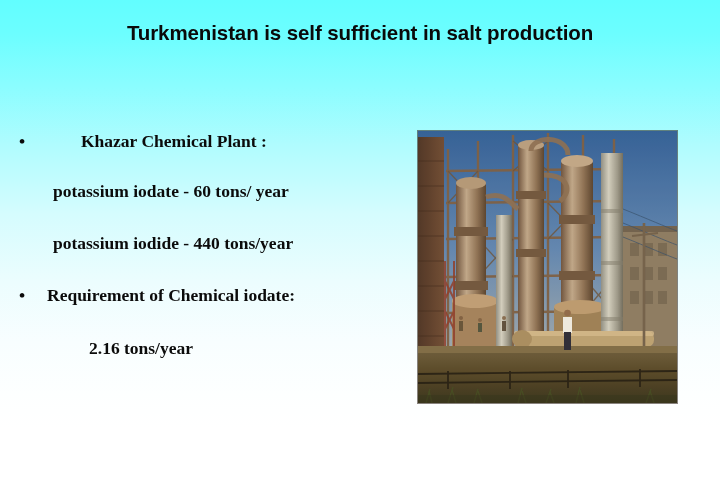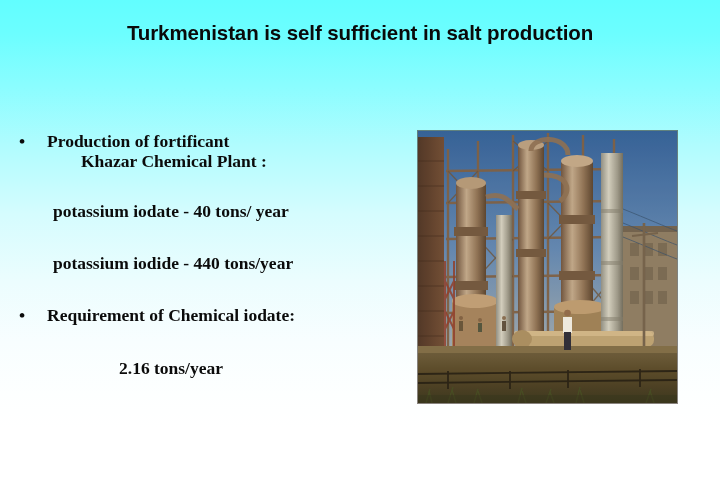--- a/index.html
+++ b/index.html
@@ -73,21 +73,21 @@
   .bullet-row .bullet {
     position: absolute;
     left: 19px;
     top: 0px;
     font-size: 17.5px;
     line-height: 20px;
   }
 
   .indent-1 { padding-left: 81px; }
   .indent-2 { padding-left: 53px; }
-  .indent-3 { padding-left: 119px; }
+  .indent-3 { padding-left: 89px; }
   .gap-md { height: 30px; }
   .gap-lg { height: 32px; }
   .gap-xl { height: 33px; }
 
   
   #photo {
     position: absolute;
     left: 418px;
     top: 131px;
     width: 259px;
@@ -104,31 +104,30 @@
 <div id="slide">
 
   <div id="title">
     <span class="tline">Turkmenistan is self sufficient in salt production</span>
   </div>
 
   <div id="body-block">
 
     <div class="line bullet-row">
       <span class="bullet">•</span>
-      <span>Production of fortificant</span>
     </div>
 
     <div class="line indent-1">
       <span>Khazar Chemical Plant :</span>
     </div>
 
     <div class="gap-md"></div>
 
     <div class="line indent-2">
-      <span>potassium iodate - 40 tons/ year</span>
+      <span>potassium iodate - 60 tons/ year</span>
     </div>
 
     <div class="gap-lg"></div>
 
     <div class="line indent-2">
       <span>potassium iodide - 440 tons/year</span>
     </div>
 
     <div class="gap-lg"></div>
 

